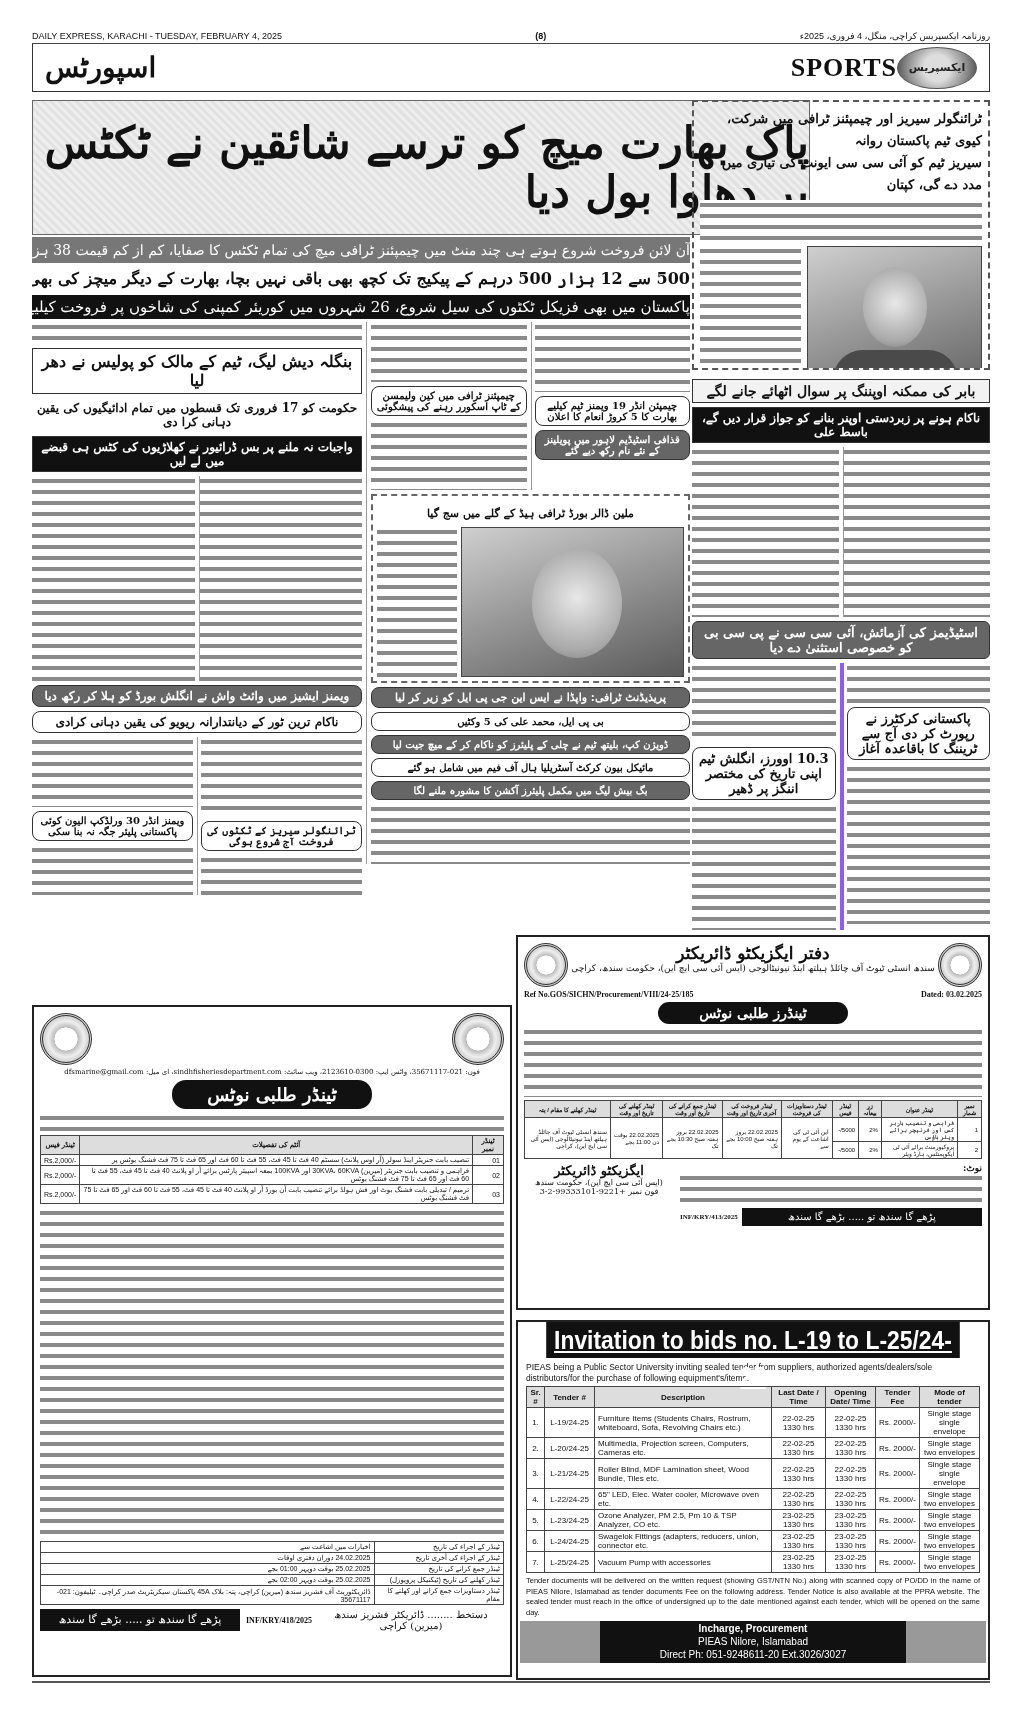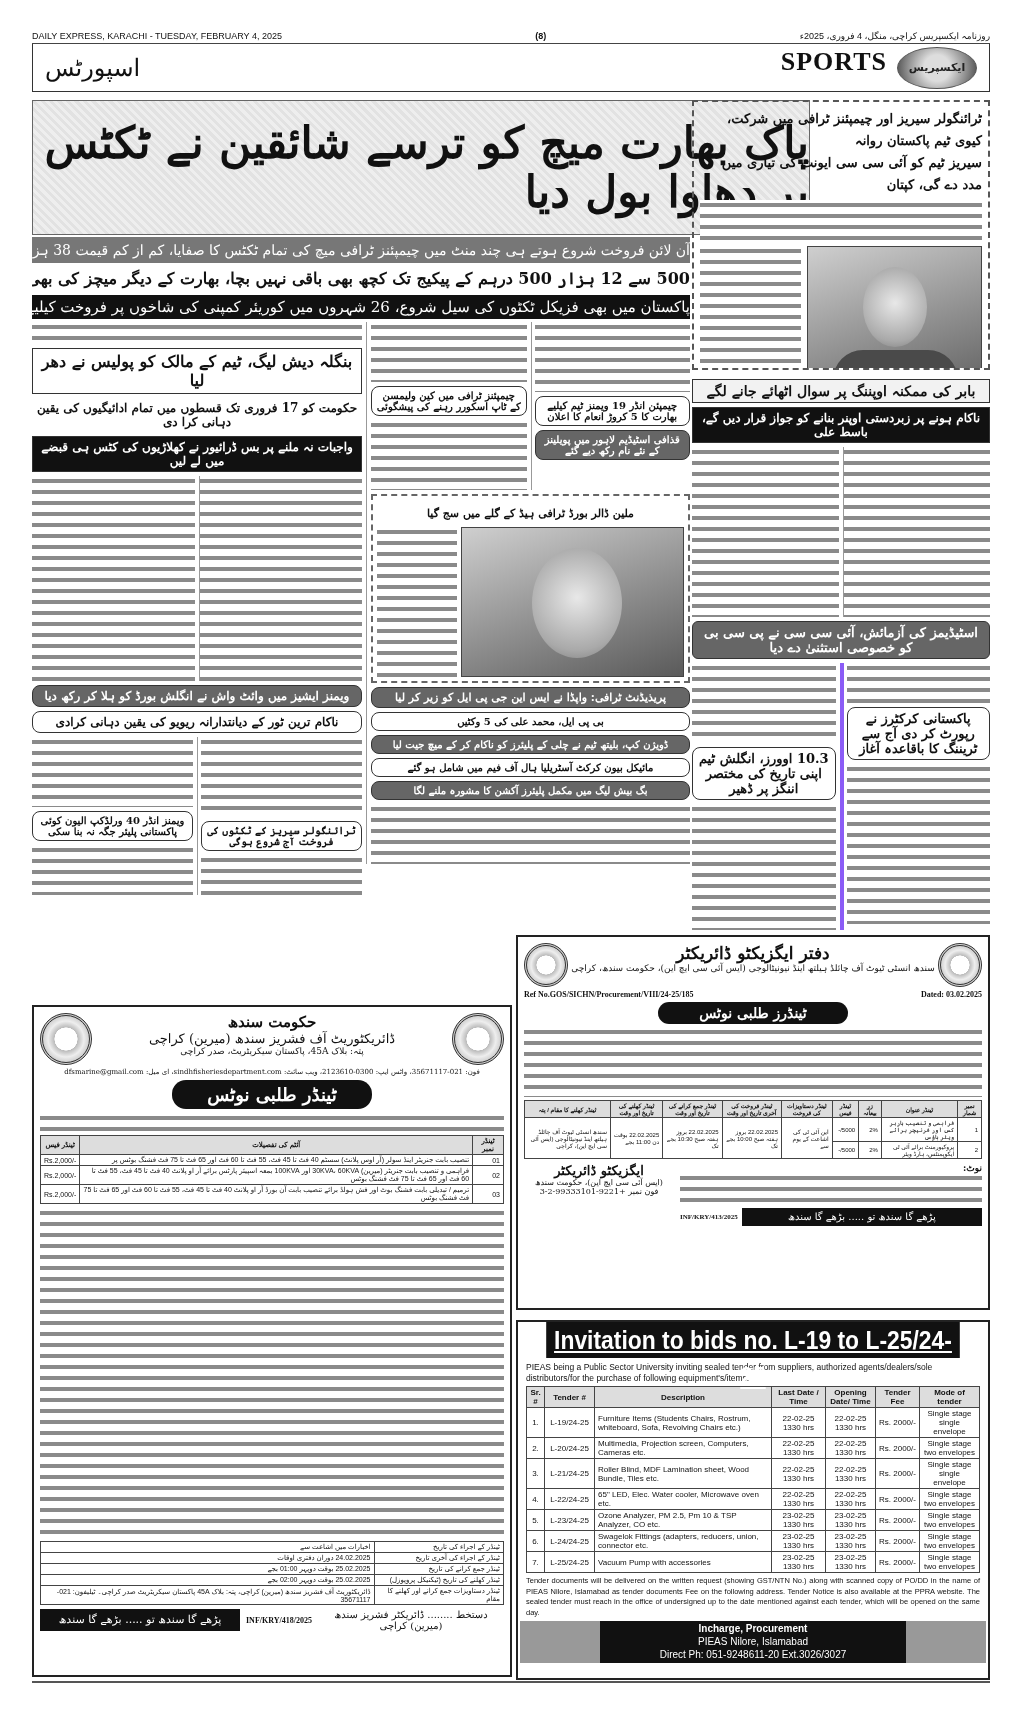--- a/index.html
+++ b/index.html
@@ -1,21 +1,21 @@
 <!DOCTYPE html>
 <html><head>
 <meta charset="utf-8">
 <style>
   * { box-sizing: border-box; margin: 0; padding: 0; }
   body { width: 1024px; height: 1723px; background: #fff; font-family: "DejaVu Sans", sans-serif; color: #111; position: relative; overflow: hidden; }
   .page { position: absolute; left: 32px; top: 30px; width: 958px; height: 1650px; }
   .dateline { display: flex; justify-content: space-between; font-family: "Liberation Sans", sans-serif; font-size: 9px; height: 14px; align-items: flex-end; border-bottom: 1px solid #444; padding-bottom: 2px; }
   .masthead { height: 48px; border: 1px solid #333; border-top: none; display: flex; align-items: center; justify-content: space-between; padding: 0 12px; }
-  .mast-ur { font-family: "DejaVu Serif", serif; font-weight: normal; font-size: 24px; }
-  .mast-right { display: flex; align-items: flex-start; gap: 10px; }
+  .mast-ur { font-family: "DejaVu Serif", serif; font-weight: bold; font-size: 28px; }
+  .mast-right { display: flex; align-items: center; }
   .mast-en { font-family: "Liberation Serif", serif; font-size: 26px; font-weight: bold; letter-spacing: 1px; }
   .logo { width: 80px; height: 42px; border-radius: 50%; background: radial-gradient(circle, #ddd 30%, #888 70%, #444 100%); border: 1px solid #555; display: flex; align-items: center; justify-content: center; font-size: 11px; font-weight: bold; color: #222; }
   .region { position: absolute; overflow: hidden; }
   .hero { left: 0; top: 70px; width: 778px; height: 135px; border: 1px solid #666; background: repeating-linear-gradient(45deg, #eee 0 3px, #e2e2e2 3px 6px); display: flex; align-items: center; justify-content: center; }
   .hero-title { font-family: "DejaVu Serif", serif; font-weight: bold; font-size: 44px; line-height: 1.1; direction: rtl; }
   .bar { position: absolute; left: 0; width: 658px; direction: rtl; text-align: center; font-family: "DejaVu Serif", serif; white-space: nowrap; overflow: hidden; }
   .bar1 { top: 207px; height: 26px; background: #777; color: #fff; font-size: 14px; line-height: 26px; }
   .bar2 { top: 235px; height: 28px; background: #fff; color: #111; font-size: 16px; line-height: 28px; font-weight: bold; }
   .bar3 { top: 265px; height: 24px; background: #111; color: #fff; font-size: 15px; line-height: 24px; }
   .lines { background: repeating-linear-gradient(#fff 0 3px, #8a8a8a 3px 7px, #fff 7px 11px); }
@@ -108,21 +108,21 @@
       <div class="hbox black" style="font-size:12px">واجبات نہ ملنے پر بس ڈرائیور نے کھلاڑیوں کی کٹس ہی قبضے میں لے لیں</div>
       <div style="display:flex;gap:4px">
         <div class="lines" style="flex:1;height:205px"></div>
         <div class="lines" style="flex:1;height:205px;border-left:1px solid #999"></div>
       </div>
       <div class="hbox dark" style="font-size:12px">ویمنز ایشیز میں وائٹ واش نے انگلش بورڈ کو ہلا کر رکھ دیا</div>
       <div class="hbox" style="font-size:12px">ناکام ترین ٹور کے دیانتدارانہ ریویو کی یقین دہانی کرادی</div>
       <div style="display:flex;gap:4px">
         <div style="flex:1">
           <div class="lines" style="height:70px"></div>
-          <div class="hbox" style="font-size:10px">ویمنز انڈر 40 ورلڈکپ الیون کوئی پاکستانی پلیئر جگہ نہ بنا سکی</div>
+          <div class="hbox" style="font-size:10px">ویمنز انڈر 30 ورلڈکپ الیون کوئی پاکستانی پلیئر جگہ نہ بنا سکی</div>
           <div class="lines" style="height:50px"></div>
         </div>
         <div style="flex:1;border-left:1px solid #999;padding-left:3px">
           <div class="lines" style="height:80px"></div>
           <div class="hbox" style="font-size:10px">ٹرائنگولر سیریز کے ٹکٹوں کی فروخت آج شروع ہوگی</div>
           <div class="lines" style="height:40px"></div>
         </div>
       </div>
     </div>
 
@@ -153,25 +153,20 @@
       <div class="hbox dark" style="font-size:10px">ڈویژن کپ، بلیتھ ٹیم نے چلی کے پلیئرز کو ناکام کر کے میچ جیت لیا</div>
       <div class="hbox" style="font-size:10px">مائیکل بیون کرکٹ آسٹریلیا ہال آف فیم میں شامل ہو گئے</div>
       <div class="hbox dark" style="font-size:10px">بگ بیش لیگ میں مکمل پلیئرز آکشن کا مشورہ ملنے لگا</div>
       <div class="lines" style="height:60px"></div>
     </div>
   </div>
 
   <div class="region tender-box" style="left:0;top:975px;width:480px;height:672px;padding:6px">
     <div style="display:flex;justify-content:space-between;align-items:flex-start">
       <div class="seal"></div>
-      <div class="ur-small" style="flex:1">
-        <div style="font-size:15px;font-weight:bold">حکومت سندھ</div>
-        <div style="font-size:13px">ڈائریکٹوریٹ آف فشریز سندھ (میرین) کراچی</div>
-        <div style="font-size:9px">پتہ: بلاک 45A، پاکستان سیکریٹریٹ، صدر کراچی</div>
-      </div>
       <div class="seal"></div>
     </div>
     <div class="ur-small" style="font-size:7px;margin:3px 0">فون: 021-35671117، واٹس ایپ: 0300-2123610، ویب سائٹ: sindhfisheriesdepartment.com، ای میل: dfsmarine@gmail.com</div>
     <div class="pill" style="width:200px;margin:4px auto;font-size:18px;padding:4px">ٹینڈر طلبی نوٹس</div>
     <div class="lines" style="height:22px"></div>
     <table class="tbl" style="direction:rtl;font-size:7px">
       <tbody>
           <tr>
         <th>ٹینڈر نمبر</th>
         <th>آئٹم کی تفصیلات</th>

